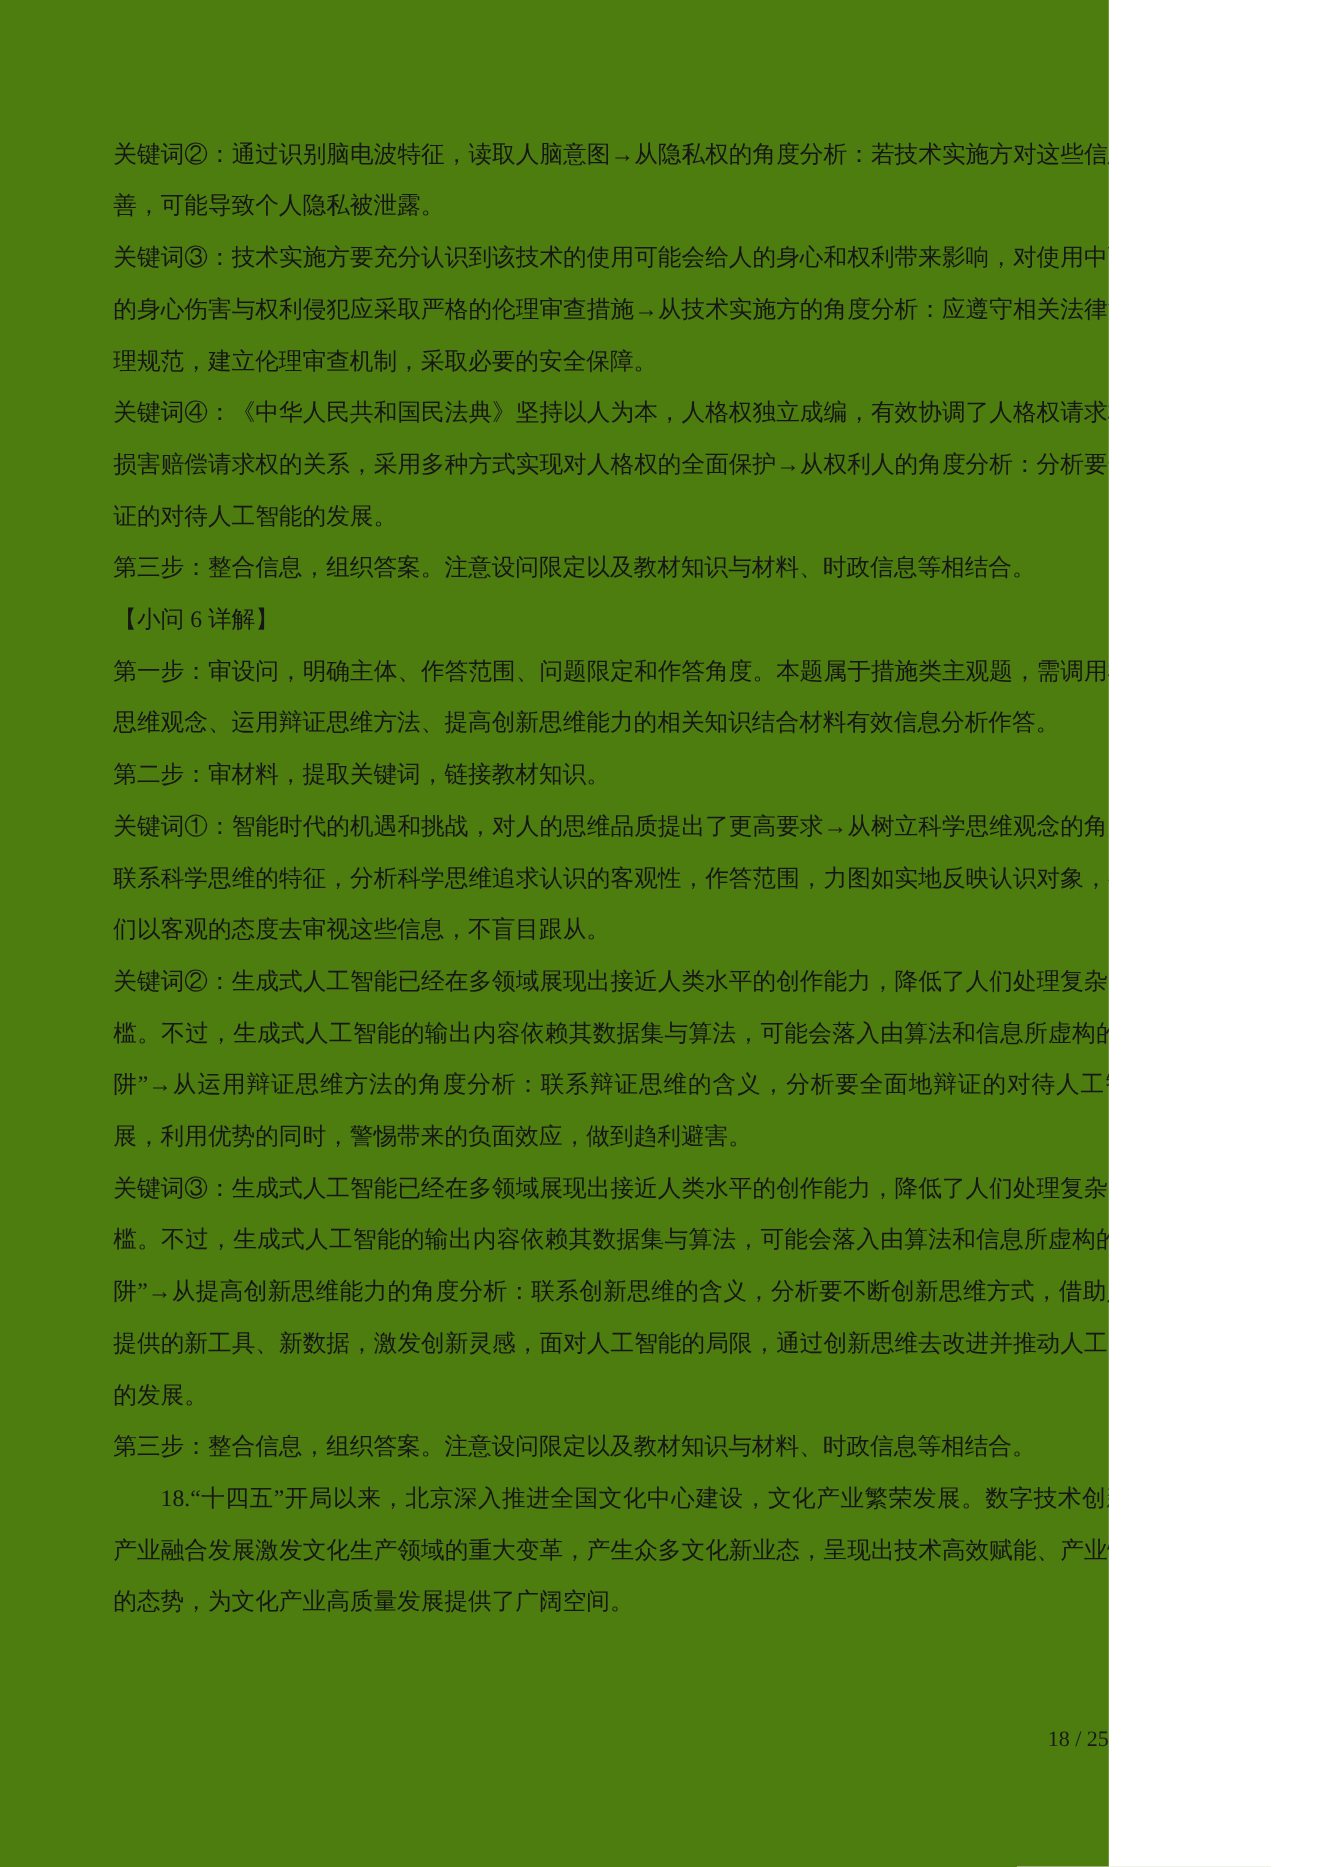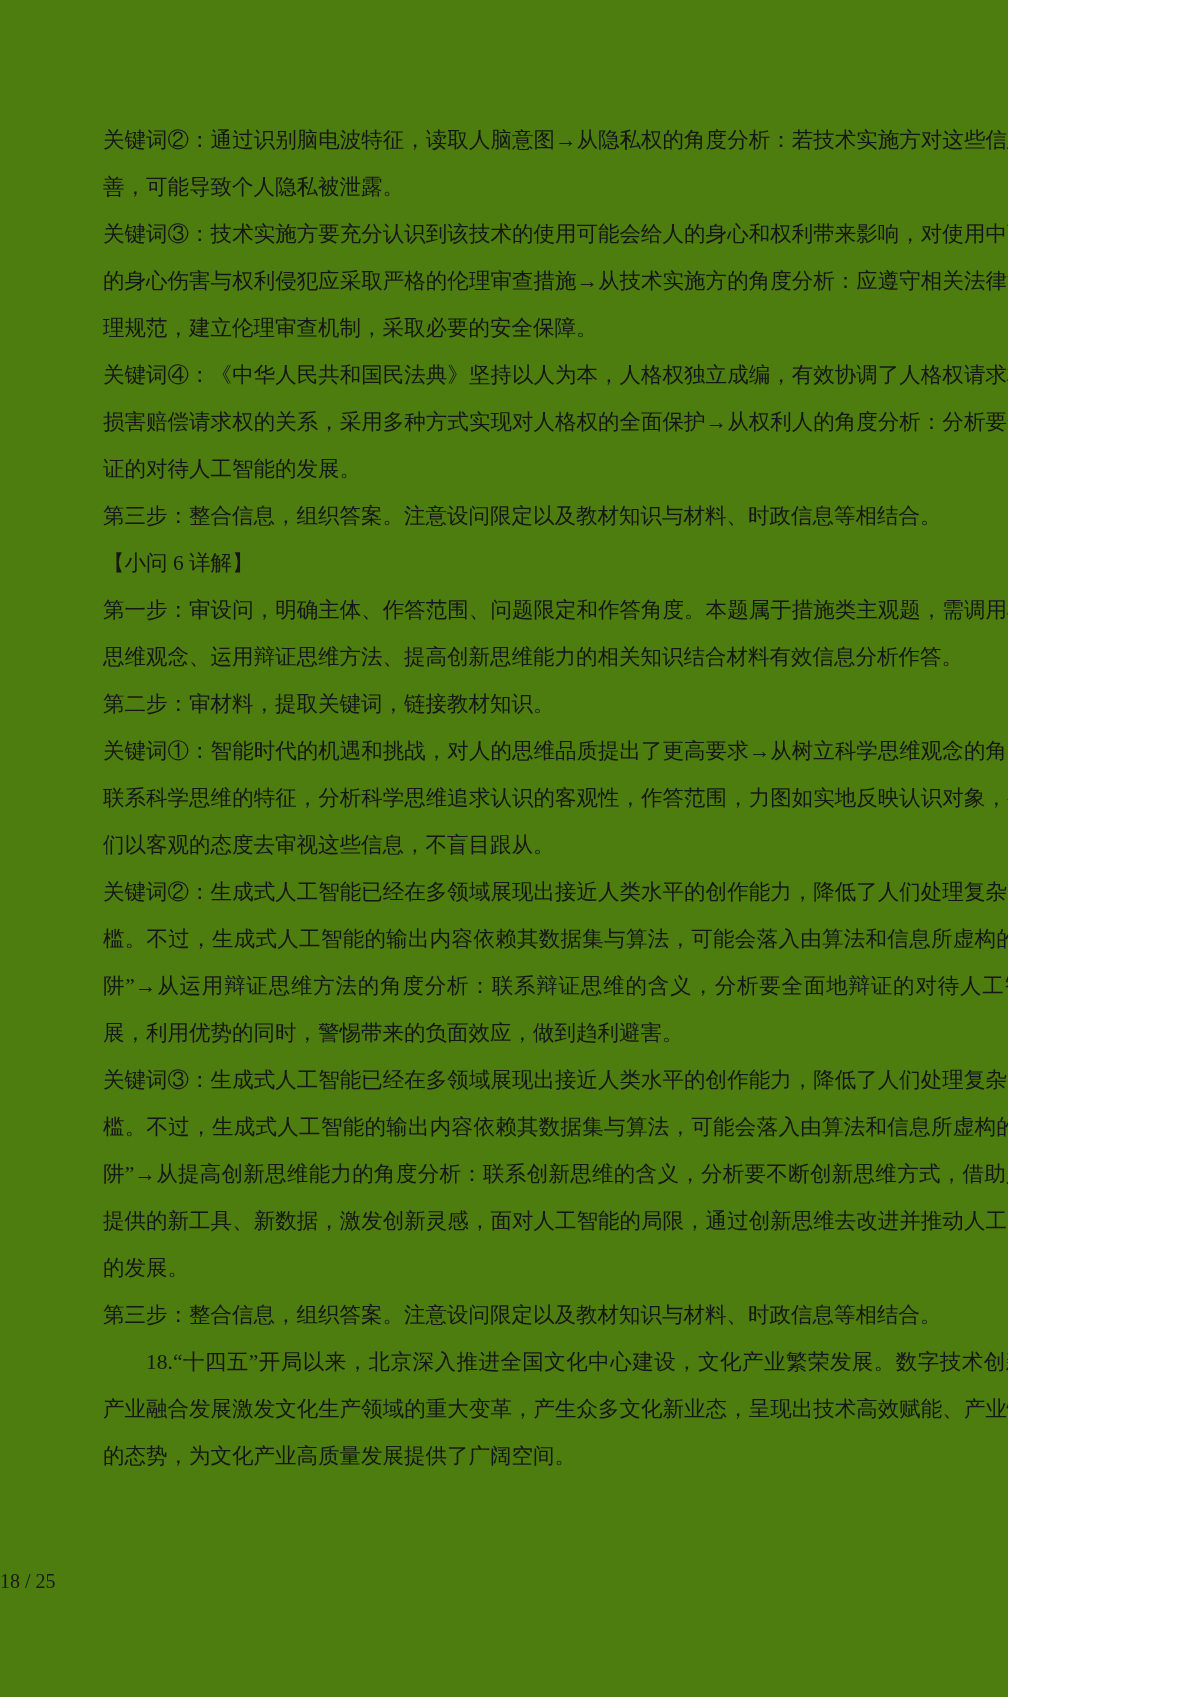--- a/index.html
+++ b/index.html
@@ -30,21 +30,21 @@
     padding: 0;
   }
   .doc-body p.indent {
     text-indent: 2em;
   }
   .page-footer {
     position: absolute;
     left: 0;
     right: 0;
     top: 1566px;
-    text-align: left;
+    text-align: right;
     font-size: 20px;
     line-height: 30px;
     color: #1a1a1a;
   }
 </style>
 </head>
 <body>
 
 <div class="page">
 

